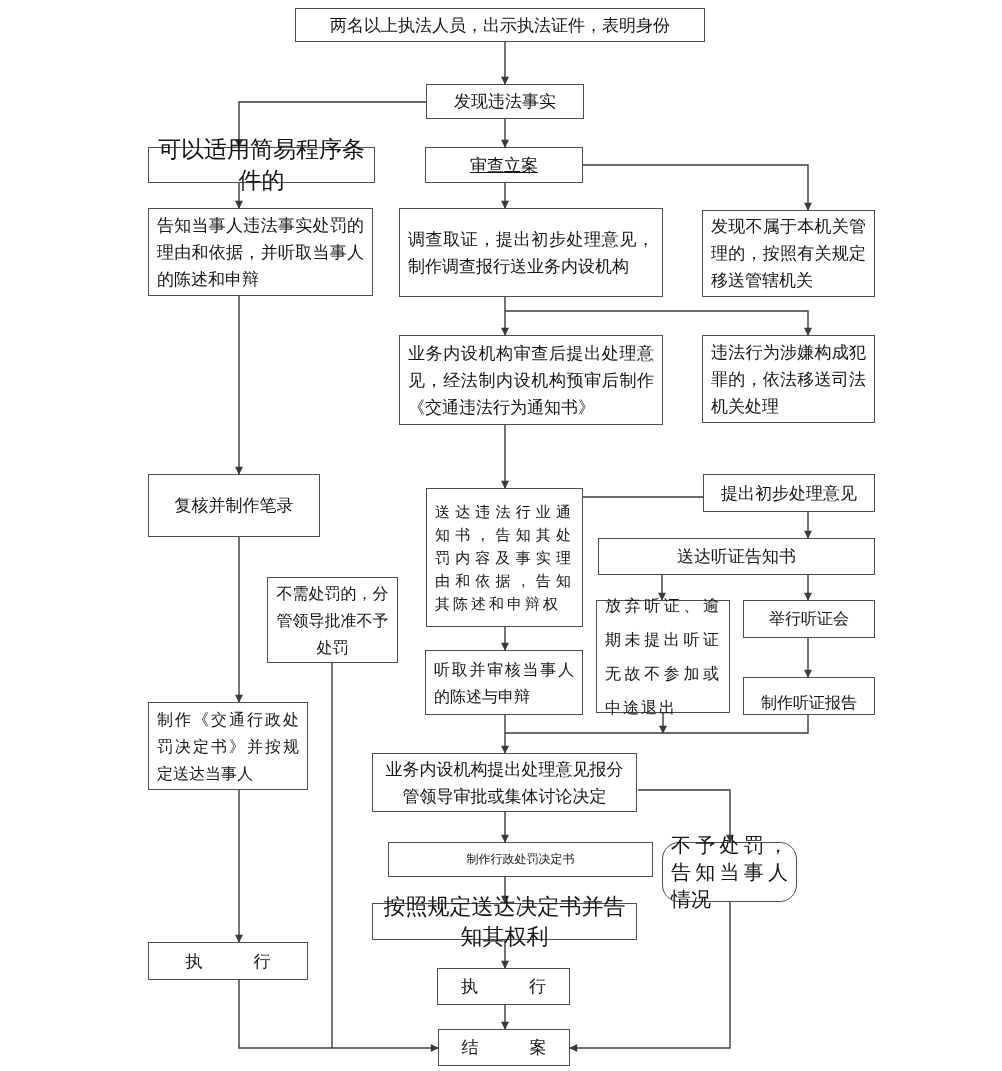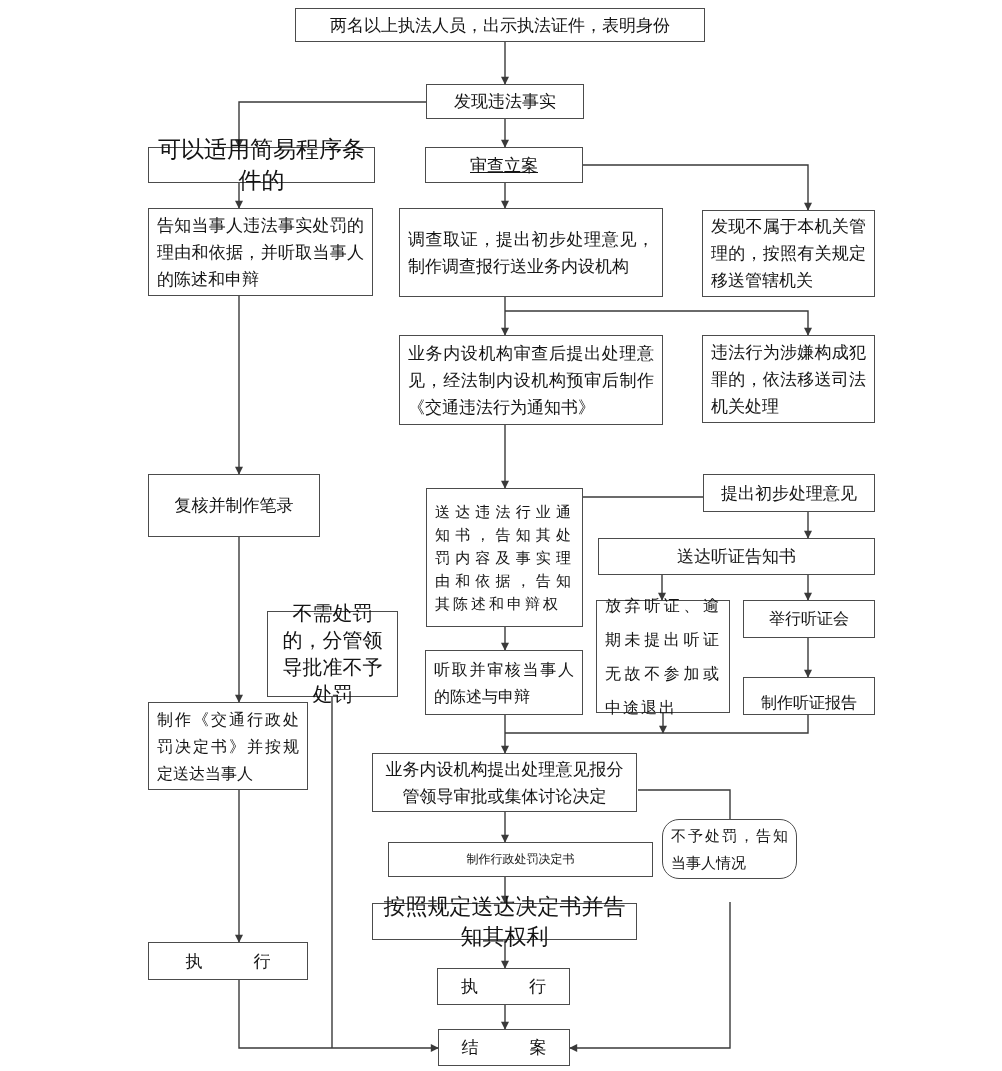--- a/index.html
+++ b/index.html
@@ -105,21 +105,21 @@
       </div>
       <div class="node align-left" style="left: 426px; top: 488px; width: 157px; height: 139px; font-size: 15px; line-height: 23px; letter-spacing: 3px;">
         <div class="lbl">送达违法行业通知书，告知其处罚内容及事实理由和依据，告知其陈述和申辩权</div>
       </div>
       <div class="node align-center" style="left: 703px; top: 474px; width: 172px; height: 38px; font-size: 17px;">
         <div class="lbl">提出初步处理意见</div>
       </div>
       <div class="node align-center" style="left: 598px; top: 538px; width: 277px; height: 37px; font-size: 17px; justify-content: flex-end;">
         <div class="lbl">送达听证告知书</div>
       </div>
-      <div class="node align-center" style="left: 267px; top: 577px; width: 131px; height: 86px; font-size: 20px; line-height: 27px; margin-top: 34px;">
+      <div class="node align-center" style="left: 267px; top: 577px; width: 131px; height: 86px; font-size: 16px; line-height: 27px;">
         <div class="lbl">不需处罚的，分管领导批准不予处罚</div>
       </div>
       <div class="node align-left" style="left: 596px; top: 600px; width: 134px; height: 113px; font-size: 16px; line-height: 34px; letter-spacing: 2px;">
         <div class="lbl">放弃听证、逾期未提出听证无故不参加或中途退出</div>
       </div>
       <div class="node align-center" style="left: 743px; top: 600px; width: 132px; height: 38px; font-size: 16px;">
         <div class="lbl">举行听证会</div>
       </div>
       <div class="node align-left" style="left: 425px; top: 650px; width: 158px; height: 65px; font-size: 16px; line-height: 27px;">
         <div class="lbl">听取并审核当事人的陈述与申辩</div>
@@ -129,21 +129,21 @@
       </div>
       <div class="node align-left" style="left: 148px; top: 702px; width: 160px; height: 88px; font-size: 16px; line-height: 27px;">
         <div class="lbl">制作《交通行政处罚决定书》并按规定送达当事人</div>
       </div>
       <div class="node align-center" style="left: 372px; top: 753px; width: 265px; height: 59px; font-size: 17px; line-height: 27px;">
         <div class="lbl">业务内设机构提出处理意见报分管领导审批或集体讨论决定</div>
       </div>
       <div class="node align-center" style="left: 372px; top: 842px; width: 265px; height: 35px; font-size: 12px; margin-left: 16px;">
         <div class="lbl">制作行政处罚决定书</div>
       </div>
-      <div class="node align-left" style="left: 662px; top: 819px; width: 135px; height: 60px; font-size: 15px; line-height: 27px; border-radius: 17px;">
+      <div class="node align-left" style="left: 662px; top: 842px; width: 135px; height: 60px; font-size: 20px; line-height: 27px; border-radius: 17px;">
         <div class="lbl">不予处罚，告知当事人情况</div>
       </div>
       <div class="node align-center" style="left: 372px; top: 903px; width: 265px; height: 37px; font-size: 22px;">
         <div class="lbl">按照规定送达决定书并告知其权利</div>
       </div>
       <div class="node align-center" style="left: 148px; top: 942px; width: 160px; height: 38px; font-size: 17px;">
         <div class="lbl">执　　　行</div>
       </div>
       <div class="node align-center" style="left: 437px; top: 968px; width: 133px; height: 37px; font-size: 17px;">
         <div class="lbl">执　　　行</div>

